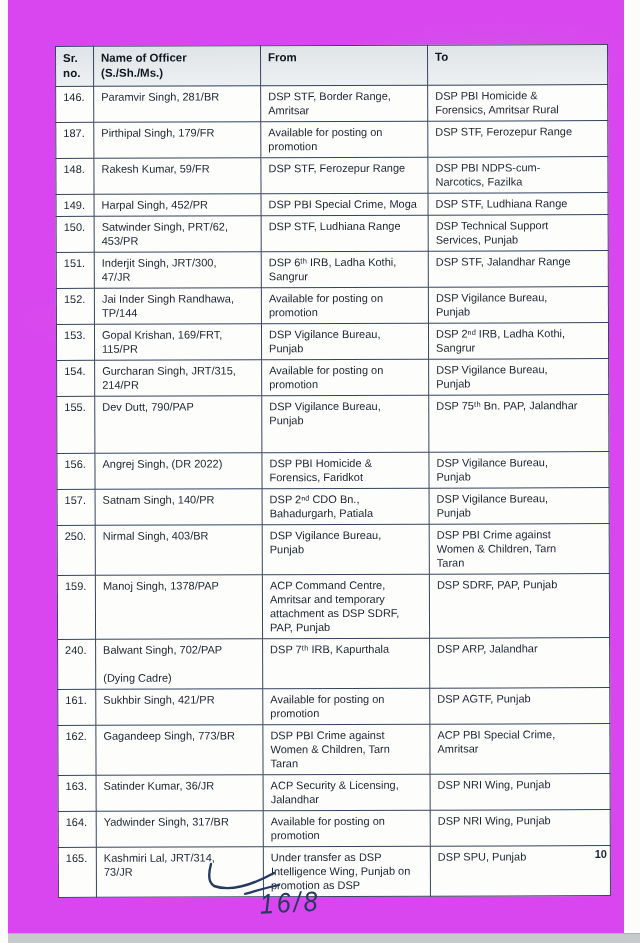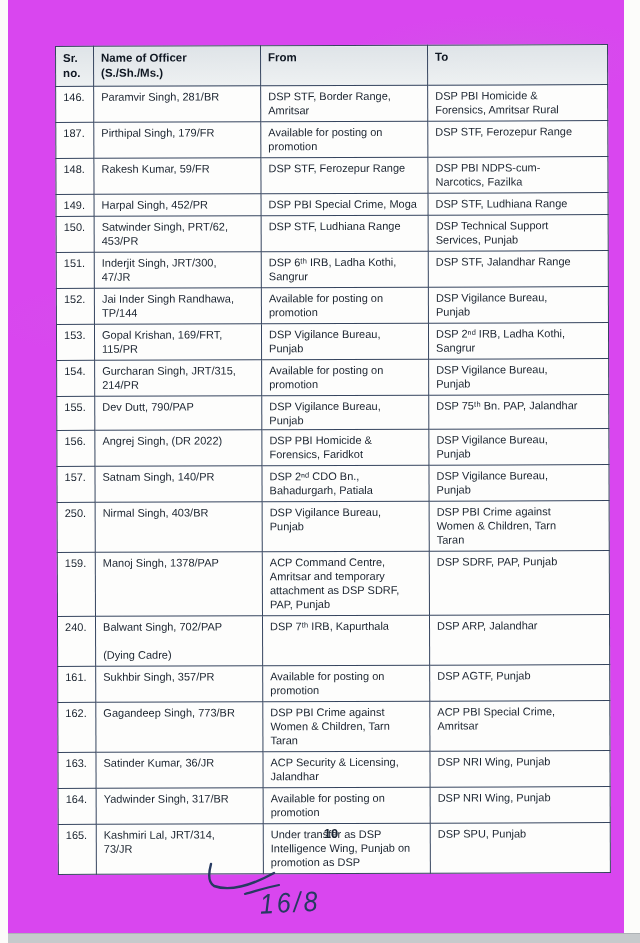--- a/index.html
+++ b/index.html
@@ -39,25 +39,25 @@
   }
   table.transfer th{
     text-align:left;
     font-size:11.5px;font-weight:bold;line-height:14.5px;
     background:linear-gradient(#dfe4e8, #eef1f2);
     color:#0f1722;
     padding:4px 6px 6px 7px;
   }
   td.c-sr{text-align:left;padding-left:2px;padding-right:4px;}
   
-  tbody tr:nth-child(10) td{padding-bottom:2px;}
+  tbody tr:nth-child(10) td{padding-bottom:25px;}
   
   .page-number{
-    position:absolute;left:47px;top:826px;width:552px;
-    text-align:center;font-size:13px;font-weight:600;color:#1b2533;
+    position:absolute;left:47px;top:848px;width:552px;
+    text-align:right;font-size:11px;font-weight:600;color:#1b2533;
   }
   .handwriting{position:absolute;left:193px;top:856px;width:150px;height:84px;color:#263a61;}
   .handwriting svg{position:absolute;left:0;top:0;}
   .hw-text{
     position:absolute;left:58px;top:32px;
     font-size:25px;font-style:italic;letter-spacing:3px;
     transform:rotate(-3deg) scaleY(1.12);transform-origin:left top;
     color:#263a61;
   }
   .scanner-band{
@@ -204,21 +204,21 @@
           <tr>
       <td class="c-sr">240.</td>
       <td class="c-name">Balwant Singh, 702/PAP
 
 (Dying Cadre)</td>
       <td class="c-from">DSP 7ᵗʰ IRB, Kapurthala</td>
       <td class="c-to">DSP ARP, Jalandhar</td>
     </tr>
           <tr>
       <td class="c-sr">161.</td>
-      <td class="c-name">Sukhbir Singh, 357/PR</td>
+      <td class="c-name">Sukhbir Singh, 421/PR</td>
       <td class="c-from">Available for posting on
 promotion</td>
       <td class="c-to">DSP AGTF, Punjab</td>
     </tr>
           <tr>
       <td class="c-sr">162.</td>
       <td class="c-name">Gagandeep Singh, 773/BR</td>
       <td class="c-from">DSP PBI Crime against
 Women &amp; Children, Tarn
 Taran</td>

